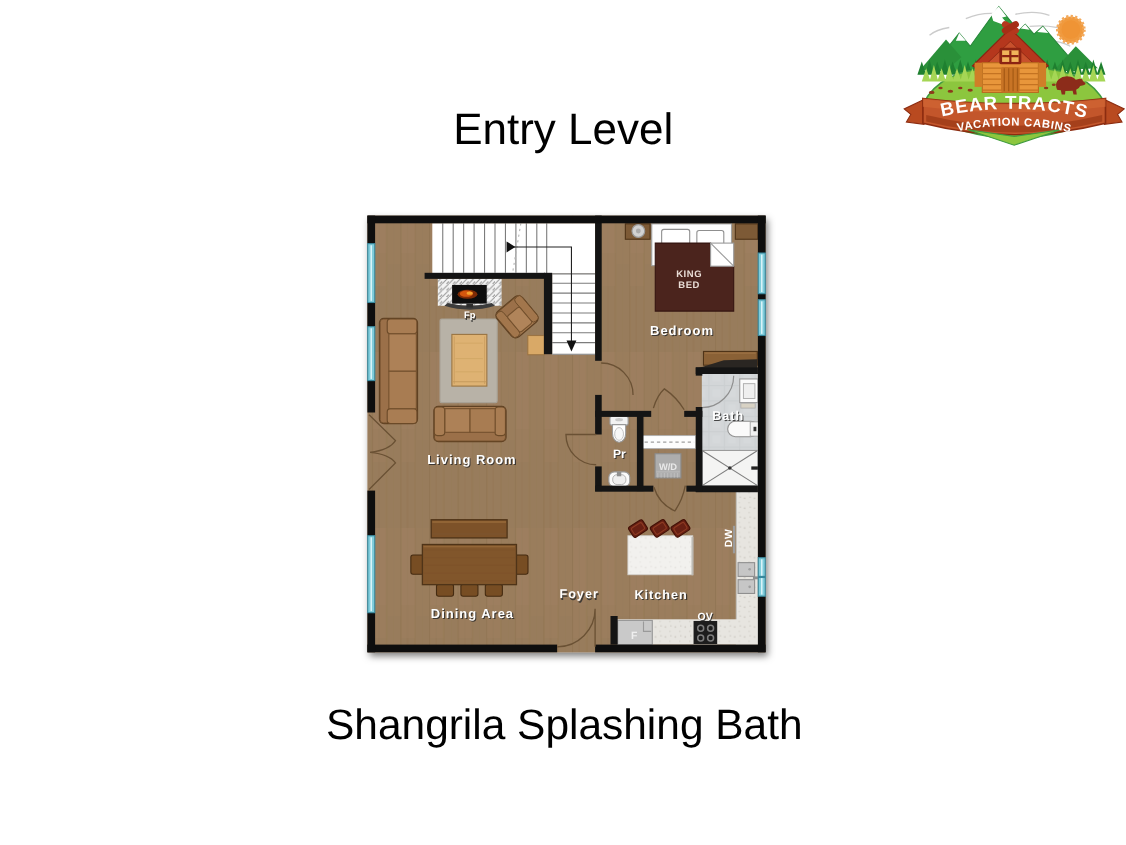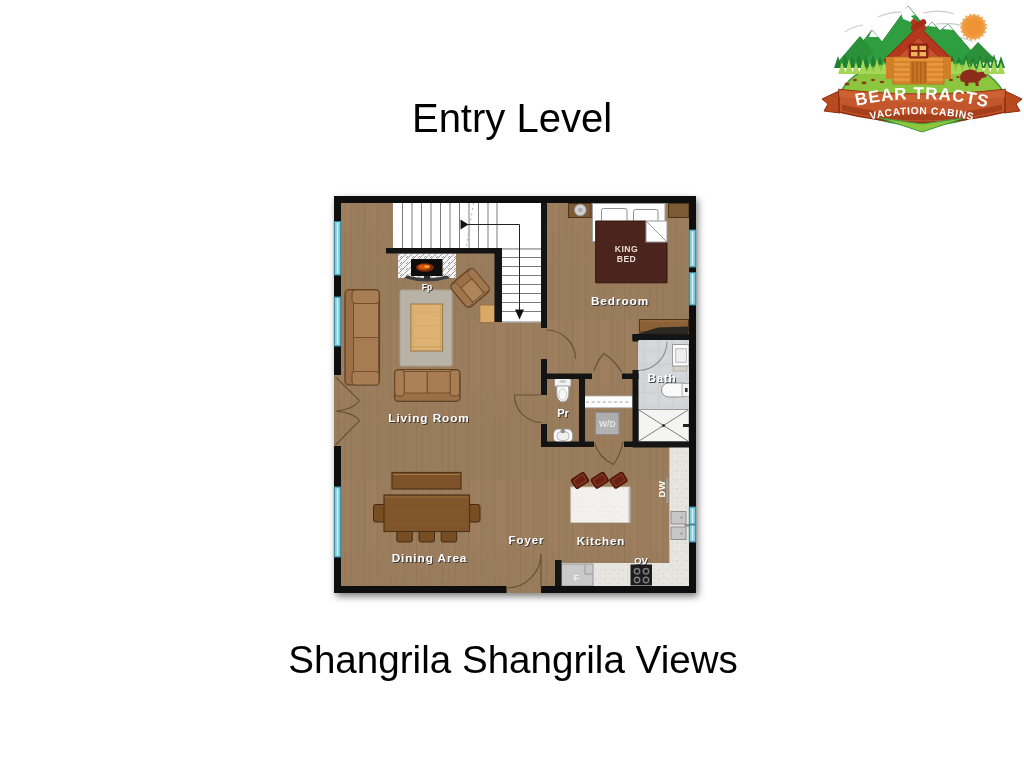--- a/index.html
+++ b/index.html
@@ -6,21 +6,21 @@
   #page{position:relative;width:1024px;height:768px;background:#ffffff;overflow:hidden;
         font-family:"Liberation Sans", sans-serif;}
   .title{position:absolute;color:#000;white-space:nowrap;}
 </style>
 </head>
 <body>
 <div id="page">
 
   <div class="title" style="left:512px;top:96px;transform:translateX(-50%);font-size:40px;">Entry Level</div>
 
-  <div class="title" style="left:513px;top:638px;transform:translateX(-50%);font-size:38.6px;">Shangrila Shangrila Views</div>
+  <div class="title" style="left:513px;top:638px;transform:translateX(-50%);font-size:38.6px;">Shangrila Splashing Bath</div>
 
   <svg id="plan" width="1024" height="768" viewBox="0 0 1024 768" style="position:absolute;left:0;top:0;">
     <defs>
       <pattern id="wood" width="26" height="160" patternUnits="userSpaceOnUse">
         <rect width="26" height="160" fill="#9a7d5c"></rect>
         <rect x="0" width="13" height="160" fill="#a0825f30"></rect>
         <rect x="0" width="1" height="160" fill="#886c4c73"></rect>
         <rect x="13" width="1" height="160" fill="#8c704f73"></rect>
         <rect x="6" width="1" height="160" fill="#90745360"></rect>
         <rect x="19.5" width="1" height="160" fill="#93775544"></rect>

